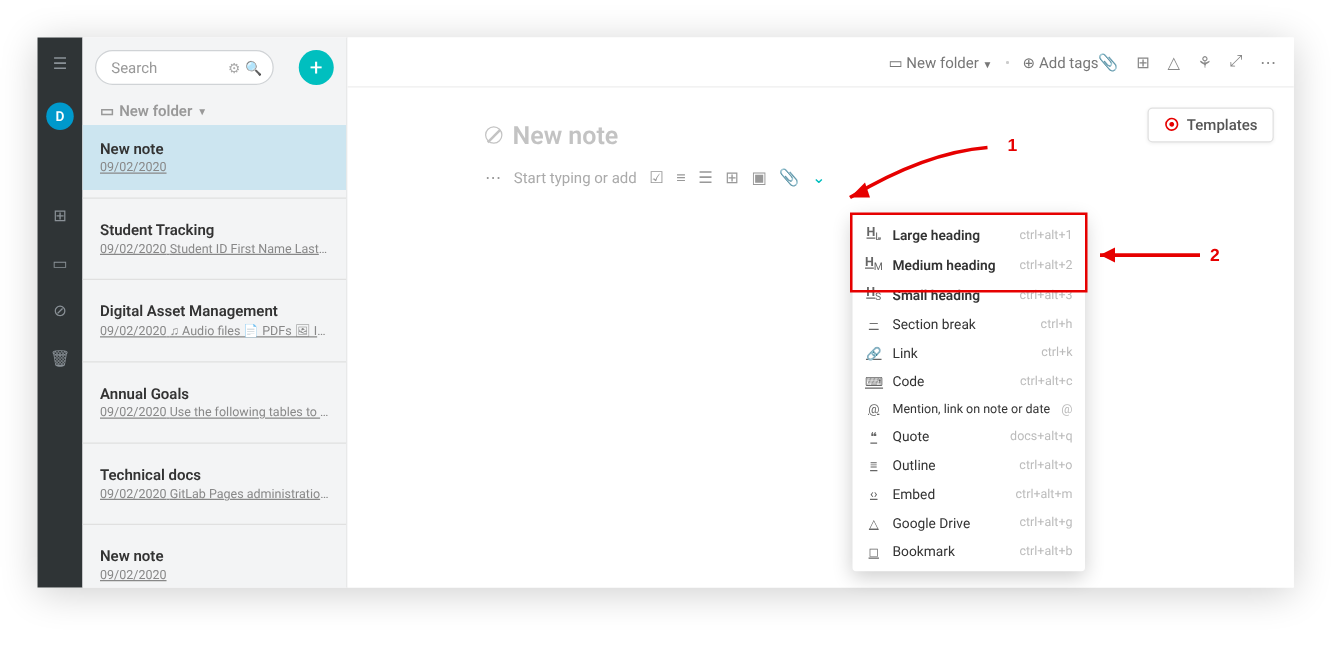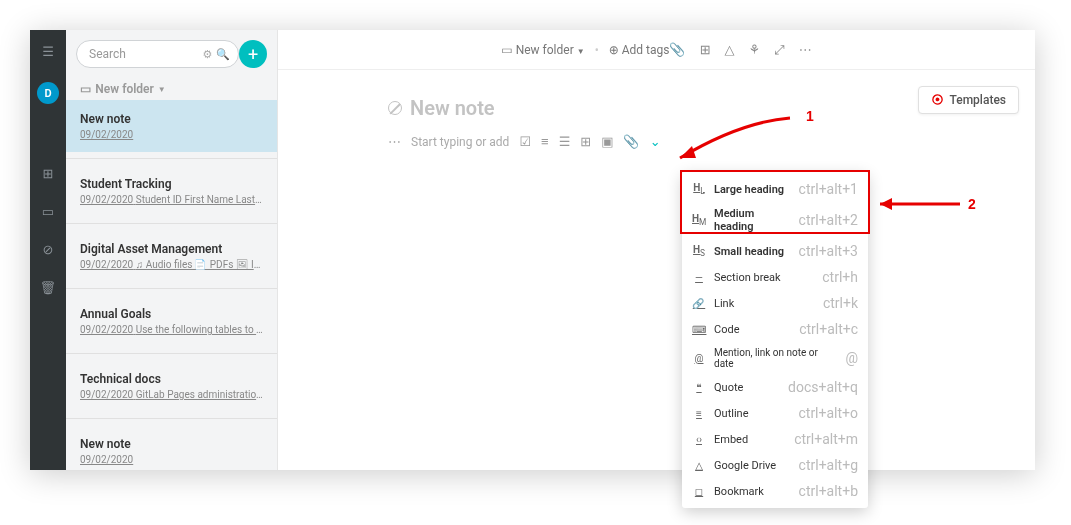--- a/index.html
+++ b/index.html
@@ -6,53 +6,53 @@
 body { background: #fff; width: 1071px; height: 525px; overflow: hidden; position: relative; }
 .app { display: flex; width: 1005px; height: 440px; margin: 30px; box-shadow: 0 4px 30px rgba(0,0,0,0.2); background: #fff; position: relative; }
 
 
 .rail { width: 36px; background: #2f3436; display: flex; flex-direction: column; align-items: center; padding-top: 14px; gap: 24px; }
 .rail-ico { width: 14px; height: 14px; color: #8a9197; font-size: 13px; display: flex; align-items: center; justify-content: center; cursor: pointer; }
 .avatar { width: 22px; height: 22px; border-radius: 50%; background: #0099cc; color: #fff; font-size: 11px; font-weight: 600; display: flex; align-items: center; justify-content: center; }
 
 
 .sidebar { width: 212px; background: #f3f4f5; display: flex; flex-direction: column; border-right: 1px solid #e5e5e5; }
-.sb-top { display: flex; align-items: center; padding: 10px 10px 6px; gap: 0; }
+.sb-top { display: flex; align-items: center; padding: 10px 10px 6px; gap: 20px; }
 .search { flex: 1; height: 28px; border: 1px solid #d0d3d6; border-radius: 14px; background: #fff; padding: 0 32px 0 12px; font-size: 12px; color: #999; display: flex; align-items: center; position: relative; }
 .search-icons { position: absolute; right: 8px; display: flex; gap: 4px; font-size: 11px; color: #aaa; }
 .addbtn { width: 28px; height: 28px; border-radius: 50%; background: #00bfbf; color: #fff; font-size: 18px; display: flex; align-items: center; justify-content: center; cursor: pointer; }
 .sb-folder { padding: 8px 14px 4px; font-size: 12px; font-weight: 600; color: #999; display: flex; align-items: center; gap: 4px; }
 .note-list { flex: 1; overflow: hidden; }
 .note-item { padding: 12px 14px; border-bottom: 0; cursor: pointer; }
 .note-item.sel { background: #cce5f0; }
 .note-title { font-size: 12px; font-weight: 600; color: #333; margin-bottom: 3px; }
 .note-meta { font-size: 10px; color: #888; white-space: nowrap; overflow: hidden; text-overflow: ellipsis; text-decoration: underline; }
 .divider { height: 1px; background: #e0e0e0; margin: 6px 0; }
 
 
 .main { flex: 1; background: #fff; display: flex; flex-direction: column; position: relative; }
-.topbar { height: 40px; display: flex; align-items: center; padding: 0 14px; border-bottom: 1px solid #eee; font-size: 12px; color: #777; justify-content: center; }
+.topbar { height: 40px; display: flex; align-items: center; padding: 0 14px; border-bottom: 1px solid #eee; font-size: 12px; color: #777; justify-content: flex-end; }
 .tb-left { display: flex; align-items: center; gap: 10px; }
 .tb-right { display: flex; gap: 14px; color: #888; font-size: 13px; }
 .tb-ico { cursor: pointer; }
 .editor { padding: 26px 100px 0 110px; position: relative; }
 .ed-title { font-size: 20px; font-weight: 600; color: #c3c3c3; display: flex; align-items: center; gap: 8px; }
 .ed-title .noicon { width: 14px; height: 14px; border: 1.5px solid #c3c3c3; border-radius: 50%; display: inline-block; position: relative; }
 .ed-title .noicon:after { content: ""; position: absolute; width: 14px; height: 1.5px; background: #c3c3c3; transform: rotate(-45deg); top: 6px; left: -1px; }
 .ed-tools { margin-top: 14px; display: flex; align-items: center; gap: 10px; font-size: 12px; color: #aaa; }
 .tool-ico { font-size: 13px; color: #999; cursor: pointer; }
 .chevtool { color: #00bfbf; position: relative; }
 .templates-btn { position: absolute; right: 16px; top: 56px; background: #fff; border: 1px solid #e0e0e0; border-radius: 4px; padding: 6px 12px; font-size: 12px; color: #555; display: flex; align-items: center; gap: 6px; cursor: pointer; box-shadow: 0 1px 3px rgba(0,0,0,0.06); font-weight: 500; }
 
 
 .dropdown { position: absolute; left: 652px; top: 142px; width: 186px; background: #fff; box-shadow: 0 4px 16px rgba(0,0,0,0.2); border-radius: 3px; padding: 4px 0; font-size: 11px; }
 .dd-row { display: flex; align-items: center; padding: 5px 10px; gap: 8px; cursor: pointer; }
 .dd-ico { width: 14px; font-size: 10px; color: #666; text-align: center; text-decoration: underline; }
 .dd-label { flex: 1; color: #333; }
-.dd-sc { font-size: 14px; color: #bbb; text-align: right; }
+.dd-sc { font-size: 10px; color: #bbb; text-align: right; }
 .redbox { position: absolute; border: 2px solid #e60000; pointer-events: none; }
 
 
 .arrow { position: absolute; pointer-events: none; }
 .arrow-line { stroke: #e60000; stroke-width: 3; fill: none; }
 .arrow-head { fill: #e60000; }
 .callout { position: absolute; color: #e60000; font-weight: 700; font-size: 14px; font-family: Arial; }
 </style>
 </head>
 <body>

